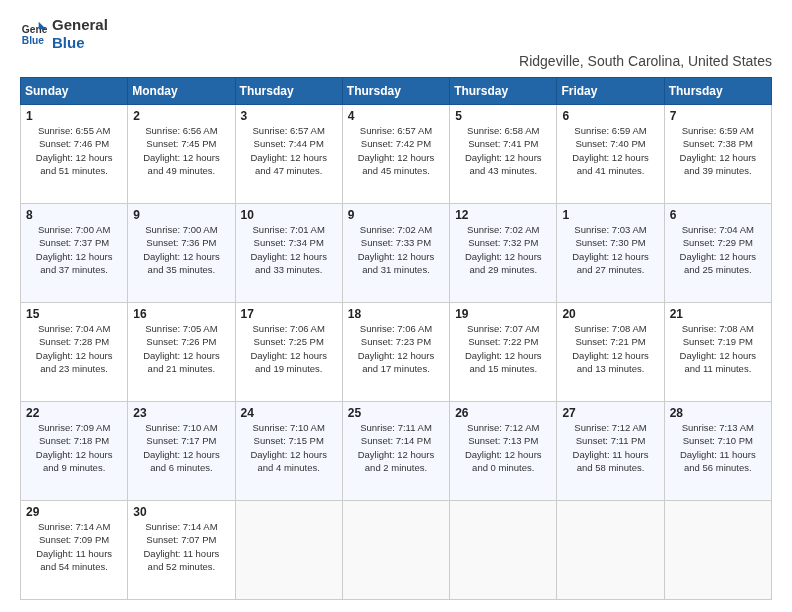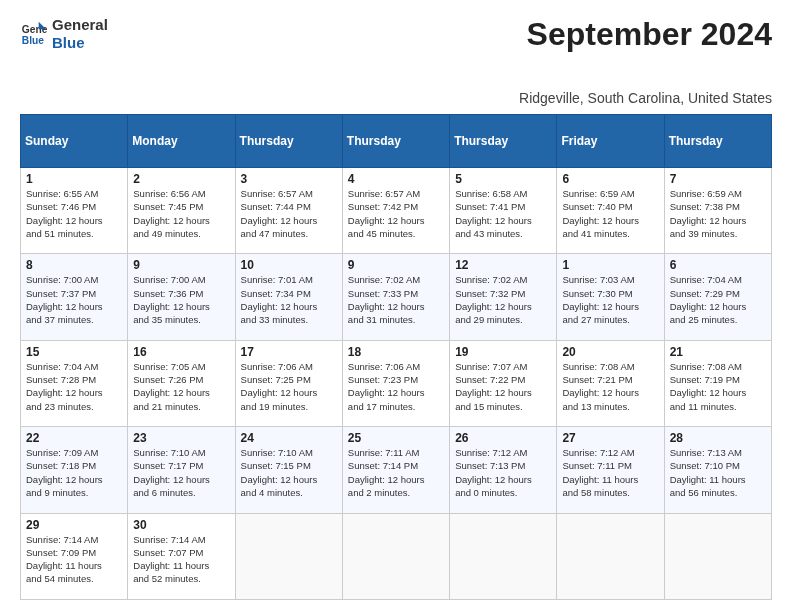--- a/index.html
+++ b/index.html
@@ -56,21 +56,21 @@
     }
     .calendar {
       flex: 1;
       border-collapse: collapse;
       width: 100%;
       font-size: 11px;
     }
     .calendar th {
       background: #2366a8;
       color: #fff;
-      padding: 19px 4px;
+      padding: 6px 4px;
       text-align: left;
       font-size: 12px;
       font-weight: 600;
       border: 1px solid #1a5290;
     }
     .calendar td {
       border: 1px solid #ccc;
       padding: 4px 5px;
       vertical-align: top;
       background: #fff;
@@ -83,20 +83,21 @@
       font-size: 12px;
       font-weight: bold;
       color: #222;
       display: block;
       margin-bottom: 1px;
     }
     .day-info {
       font-size: 9.5px;
       color: #333;
       line-height: 1.4;
+      text-align: center;
     }
     .empty {
       background: #f9f9f9 !important;
     }
   </style>
 </head>
 <body>
 
 <div class="page">
   <div class="header">
@@ -107,21 +108,20 @@
         <polygon points="20,2 28,10 20,10" fill="#1a5fa8"></polygon>
       </svg>
       <div>
         <div class="logo-text">
           <div>General</div>
           <div><span>Blue</span></div>
         </div>
       </div>
     </div>
     <div class="title-section">
-      <div class="month-title">September 2024</div>
       <div class="location">Ridgeville, South Carolina, United States</div>
     </div>
   </div>
 
   <table class="calendar">
     <thead>
       <tr>
         <th>Sunday</th>
         <th>Monday</th>
         <th>Thursday</th>

